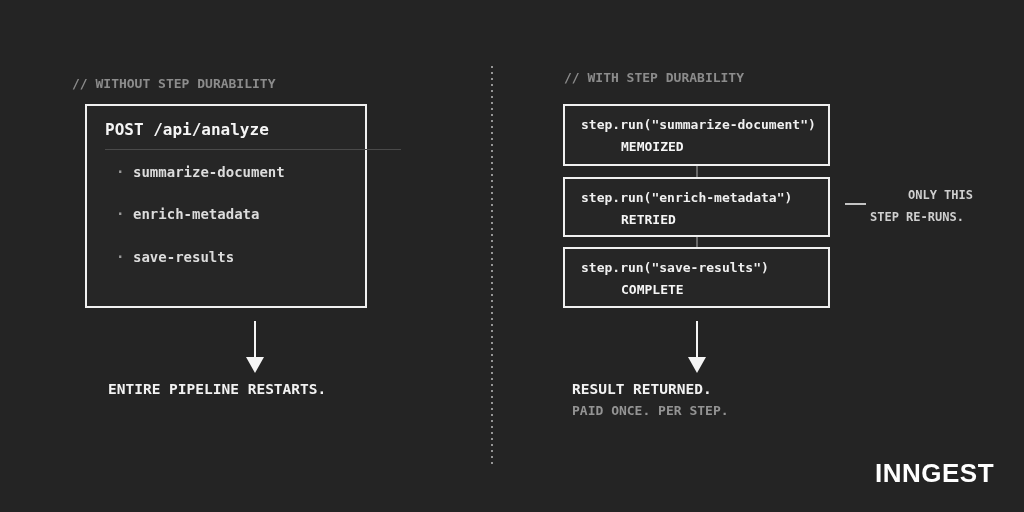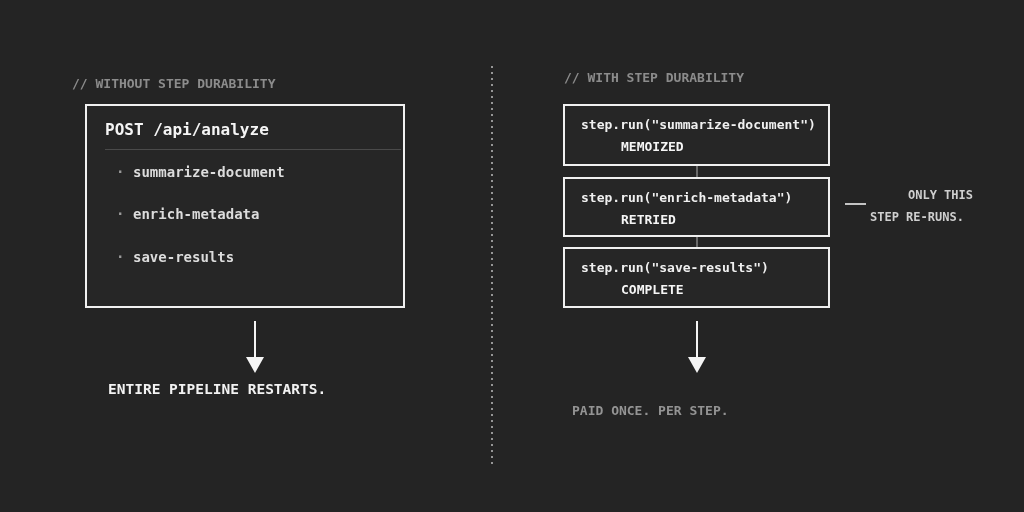--- a/index.html
+++ b/index.html
@@ -20,21 +20,21 @@
     top: 70px;
     white-space: pre;
   }
   .left-header { left: 72px; margin-top: 6px; }
   .right-header { left: 564px; }
 
   
   .pipeline-box {
     position: absolute;
     left: 85px; top: 104px;
-    width: 320px; height: 204px;
+    width: 282px; height: 204px;
     border: 2px solid #f0f0f0;
     background: #262626;
   }
   .box-title {
     position: absolute;
     left: 18px; top: 14px;
     font-size: 16px; font-weight: bold;
     color: #f5f5f5;
     white-space: pre;
   }
@@ -193,16 +193,18 @@
 
   <div class="annotation-dash"></div>
   <div class="annotation-line annotation-1">ONLY THIS</div>
   <div class="annotation-line annotation-2">STEP RE-RUNS.</div>
 
   <svg class="arrow arrow-right" width="22" height="53" viewBox="0 0 22 53">
     <line x1="11" y1="0" x2="11" y2="37" stroke="#f5f5f5" stroke-width="2"></line>
     <polygon points="2,36 20,36 11,52" fill="#f5f5f5"></polygon>
   </svg>
 
+  <div class="result-title right-result-title">RESULT RETURNED.</div>
   <div class="result-sub right-result-sub">PAID ONCE. PER STEP.</div>
 
+  <div class="logo">INNGEST</div>
 
 </div>
 
 </body></html>

